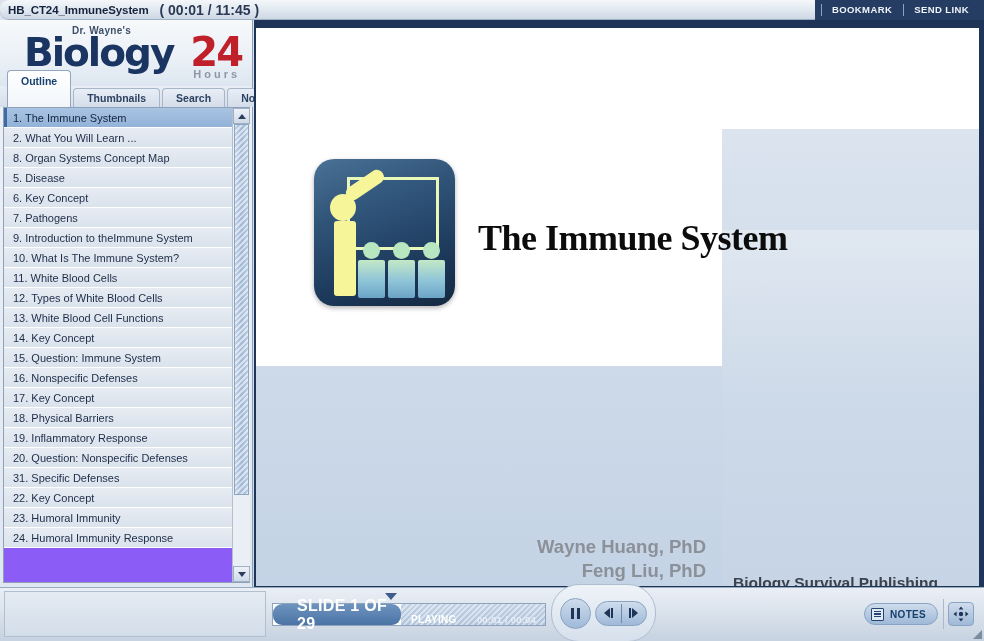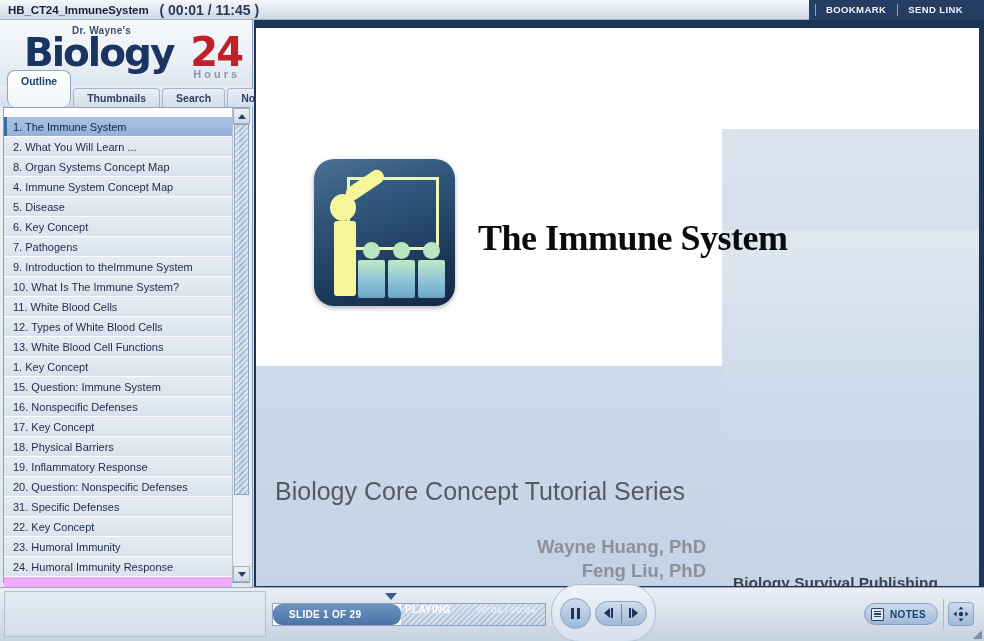--- a/index.html
+++ b/index.html
@@ -13,33 +13,34 @@
     position:relative;
     width:984px; height:641px;
     background:linear-gradient(180deg,#dce3ec 0%,#ccd7e4 100%);
   }
 
   
   #titlebar {
     position:absolute; left:0; top:0; width:984px; height:20px;
     background:linear-gradient(180deg,#f4f7fa 0%,#e2e9f1 48%,#cdd8e5 100%);
     border-bottom:1px solid #9fb0c4;
+    border-radius:9px;
   }
   #title-left {
     position:absolute; left:8px; top:0; height:20px;
     display:flex; align-items:center; gap:11px;
   }
   #title-text {
     font-size:11.5px; font-weight:bold; color:#15233c; letter-spacing:-.1px;
   }
   #title-time { font-size:14px; font-weight:bold; color:#2a3a55; }
   #titlebar-right {
     position:absolute; right:0; top:0; height:20px;
     background:#263d63;
-    display:flex; align-items:center; padding:0 10px 0 6px; gap:0;
+    display:flex; align-items:center; padding:0 4px 0 6px; gap:0;
   }
   .tb-btn {
     font-size:9.5px; font-weight:bold; color:#f0f4f9; letter-spacing:.4px;
     padding:0 11px; line-height:20px; position:relative;
   }
   .tb-btn + .tb-btn::before {
     content:""; position:absolute; left:0; top:4px; width:1px; height:12px;
     background:#8fa3c0;
   }
   .tb-btn::before { content:""; position:absolute; left:0; top:4px; width:1px; height:12px; background:#8fa3c0; }
@@ -97,33 +98,32 @@
     height:19px; line-height:19px; padding:0 13px;
     font-size:10.5px; font-weight:bold; color:#2e4straight;
     color:#2d4160;
     background:linear-gradient(180deg,#e8eef6 0%,#d3dde9 100%);
     border:1px solid #a7b6c8; border-bottom:none;
     border-radius:4px 4px 0 0; margin-right:2px;
   }
   .tab.active {
     background:linear-gradient(180deg,#ffffff 0%,#f1f5fa 100%);
     color:#16406e; border-color:#93a6bd;
-    height:37px; line-height:20px;border-radius:8px;
+    height:37px; line-height:20px;
   }
 
   
   #outline-wrap {
     position:absolute; left:3px; top:87px; width:247px; height:476px;
     background:#ffffff; border:1px solid #8fa1b8;
     display:flex;
   }
   #outline-list {
     width:228px; height:100%; overflow:hidden;
-    background:#f0abfc;
-    margin-top:9px;
+    background:#8b5cf6;
   }
   .ol-item {
     height:20px; line-height:20px;
     font-size:11px; color:#1c2c47;
     padding-left:9px;
     background:linear-gradient(180deg,#e7ecf3 0%,#dae2ec 100%);
     border-bottom:1px solid #ffffff;
     white-space:nowrap; overflow:hidden;
     position:relative;
   }
@@ -277,30 +277,30 @@
     border-right:6px solid transparent;border-top:7px solid #3f5d8a;
   }
   #progress-bar {
     position:absolute; left:0; top:15px; width:274px; height:23px;
     border:1px solid #8fa3bd; display:flex;
     background:#ffffff;
   }
   #prog-slide {
     width:128px; height:100%;
     background:linear-gradient(180deg,#6e93bf 0%,#4b74a4 100%);
-    color:#ffffff; font-size:10px; font-weight:bold;
-    display:flex; align-items:center; padding-left:16px; letter-spacing:.3px;border-radius:9px;
+    color:#ffffff; font-size:16px; font-weight:bold;
+    display:flex; align-items:center; padding-left:24px; letter-spacing:.3px;border-radius:9px;
   }
   #prog-rest {
     flex:1; height:100%;
     background:
       repeating-linear-gradient(135deg, rgba(255,255,255,.45) 0 2px, rgba(0,0,0,0) 2px 4px),
       linear-gradient(180deg,#c2d2e5 0%,#aec2da 100%);
-    display:flex; align-items:flex-start; justify-content:space-between;
-    padding:0 9px 0 4px;
+    display:flex; align-items:flex-end; justify-content:space-between;
+    padding:0 9px 0 10px;
   }
   #prog-state { font-size:10px; font-weight:bold; color:#ffffff; letter-spacing:.3px; }
   #prog-time { font-size:9.5px; font-weight:bold; color:#e8eef6; letter-spacing:.2px; }
 
   #transport {
     position:absolute; left:551px; top:-4px; width:105px; height:58px;
     background:linear-gradient(180deg,#eef3f8 0%,#d6e0ec 100%);
     border:1px solid #aebdd0; border-radius:28px;
     display:flex; align-items:center; justify-content:center; gap:4px;
   }
@@ -400,30 +400,29 @@
         <div class="tab">Thumbnails</div>
         <div class="tab">Search</div>
         <div class="tab">Notes</div>
       </div>
 
     <div id="outline-wrap">
       <div id="outline-list">
           <div class="ol-item selected">1. The Immune System</div>
           <div class="ol-item">2. What You Will Learn ...</div>
           <div class="ol-item">8. Organ Systems Concept Map</div>
-          <div class="ol-item">4. Immune System Concept Map</div>
           <div class="ol-item">5. Disease</div>
           <div class="ol-item">6. Key Concept</div>
           <div class="ol-item">7. Pathogens</div>
           <div class="ol-item">9. Introduction to theImmune System</div>
           <div class="ol-item">10. What Is The Immune System?</div>
           <div class="ol-item">11. White Blood Cells</div>
           <div class="ol-item">12. Types of White Blood Cells</div>
           <div class="ol-item">13. White Blood Cell Functions</div>
-          <div class="ol-item">1. Key Concept</div>
+          <div class="ol-item">14. Key Concept</div>
           <div class="ol-item">15. Question: Immune System</div>
           <div class="ol-item">16. Nonspecific Defenses</div>
           <div class="ol-item">17. Key Concept</div>
           <div class="ol-item">18. Physical Barriers</div>
           <div class="ol-item">19. Inflammatory Response</div>
           <div class="ol-item">20. Question: Nonspecific Defenses</div>
           <div class="ol-item">31. Specific Defenses</div>
           <div class="ol-item">22. Key Concept</div>
           <div class="ol-item">23. Humoral Immunity</div>
           <div class="ol-item">24. Humoral Immunity Response</div>
@@ -442,21 +441,20 @@
     </div>
   </div>
 
   <div id="slide-outer">
     <div id="slide">
       <div id="slide-white"></div>
       <div id="slide-body">
         <div id="slide-rightcol"></div>
         <div id="band-white"></div>
 
-        <div id="series">Biology Core Concept Tutorial Series</div>
         <div id="authors">
             <div>Wayne Huang, PhD</div>
             <div>Feng Liu, PhD</div>
             <div>Manjula Shantaram, PhD</div>
           </div>
 
         <div id="pub">
           <div id="pub-name">Biology Survival Publishing</div>
 
         </div>

